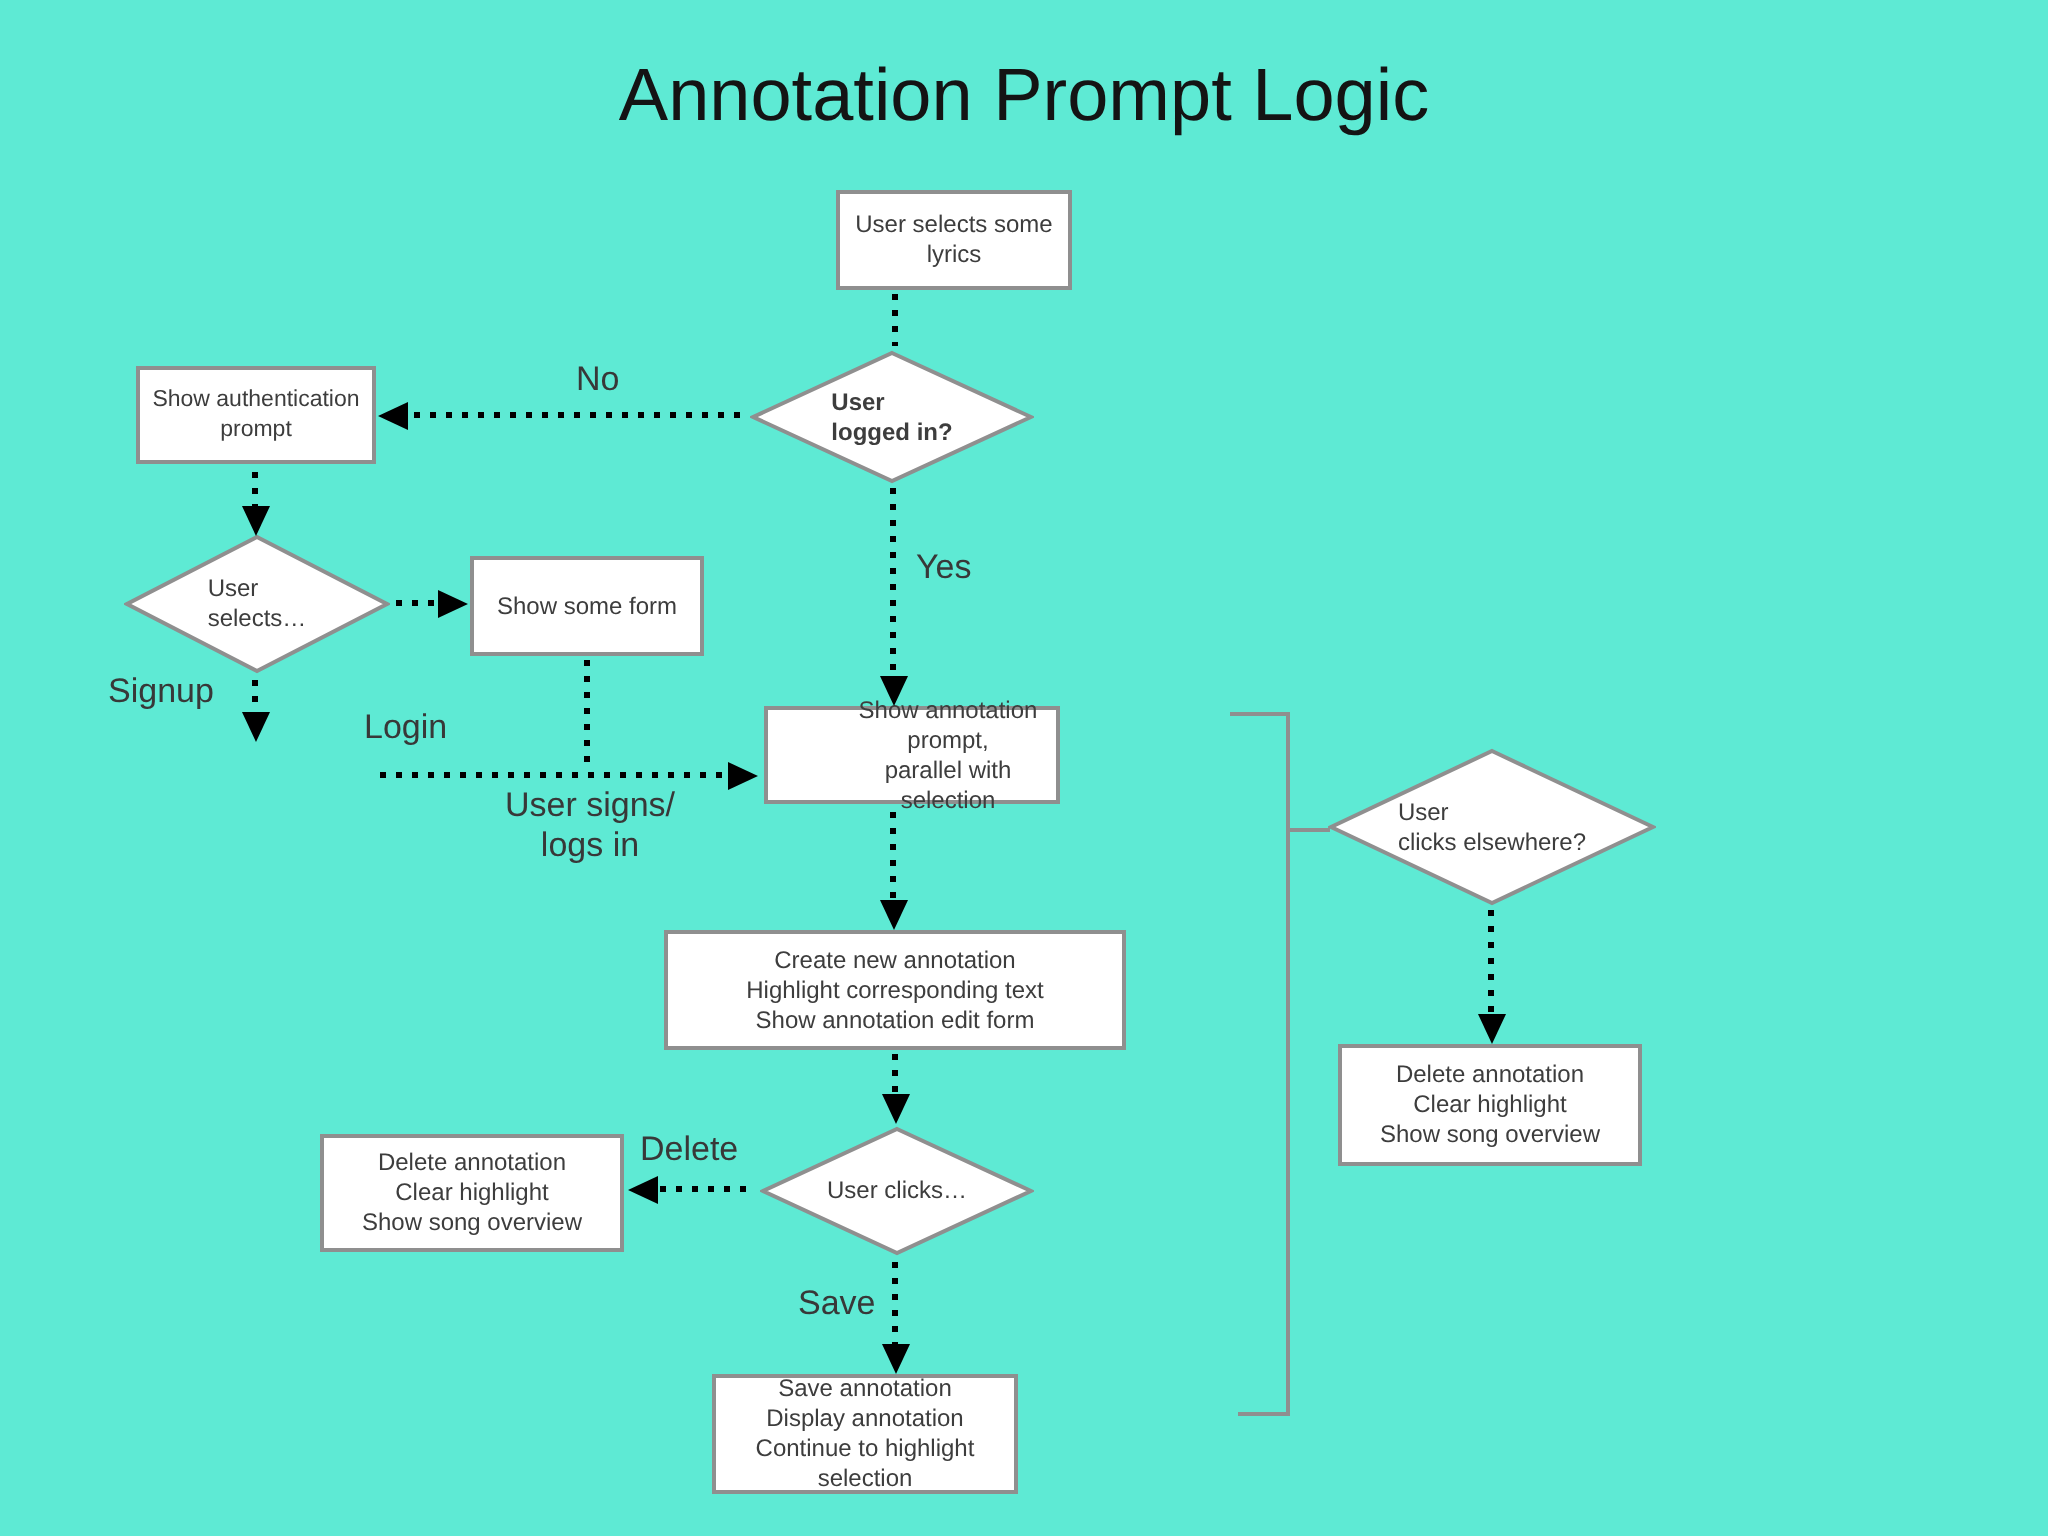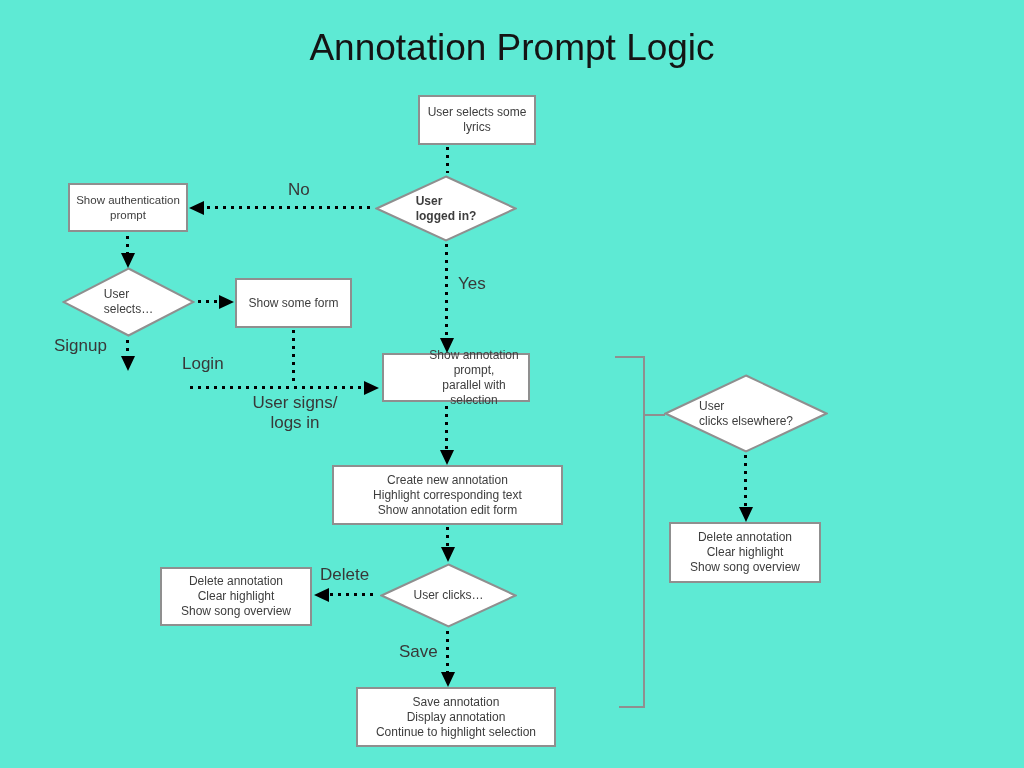--- a/index.html
+++ b/index.html
@@ -64,21 +64,21 @@
 Highlight corresponding text
 Show annotation edit form</span>
   </div>
 
   <div class="box" style="left:160px;top:567px;width:152px;height:59px;">
     <span>Delete annotation
 Clear highlight
 Show song overview</span>
   </div>
 
-  <div class="box" style="left:356px;top:687px;width:200px;height:60px;">
+  <div class="box" style="left:356px;top:687px;width:153px;height:60px;">
     <span>Save annotation
 Display annotation
 Continue to highlight selection</span>
   </div>
 
   <div class="box" style="left:669px;top:522px;width:152px;height:61px;">
     <span>Delete annotation
 Clear highlight
 Show song overview</span>
   </div>

